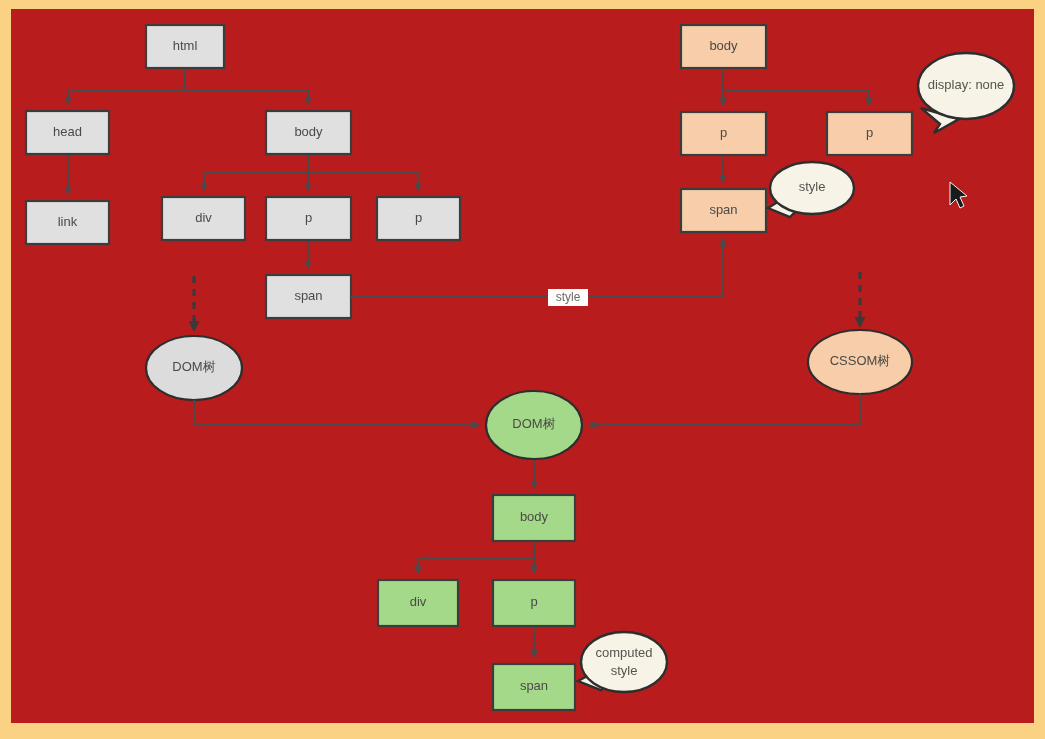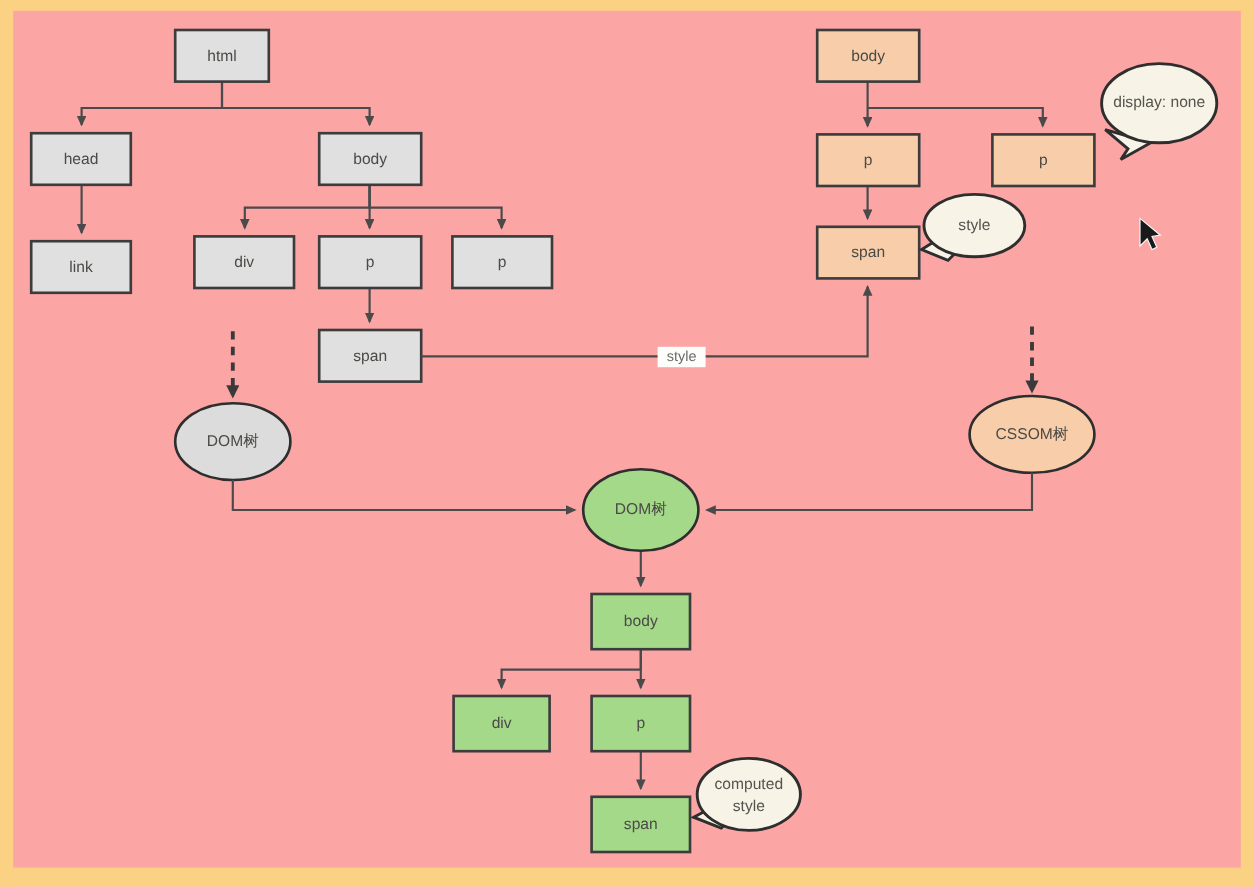--- a/index.html
+++ b/index.html
@@ -4,21 +4,21 @@
 <style>
   html, body {
     margin: 0;
     padding: 0;
     background: #ffffff;
   }
   #page {
     position: relative;
     width: 1045px;
     height: 739px;
-    background: #fca5a5;
+    background: #b91c1c;
     overflow: hidden;
     font-family: "Liberation Sans", sans-serif;
   }
   
   .frame-left, .frame-right, .frame-top, .frame-bottom {
     position: absolute;
     background: #fbd184;
   }
   .frame-left  { left: 0;  top: 0;  width: 11px;  height: 739px; }
   .frame-right { right: 0; top: 0;  width: 11px;  height: 739px; }

